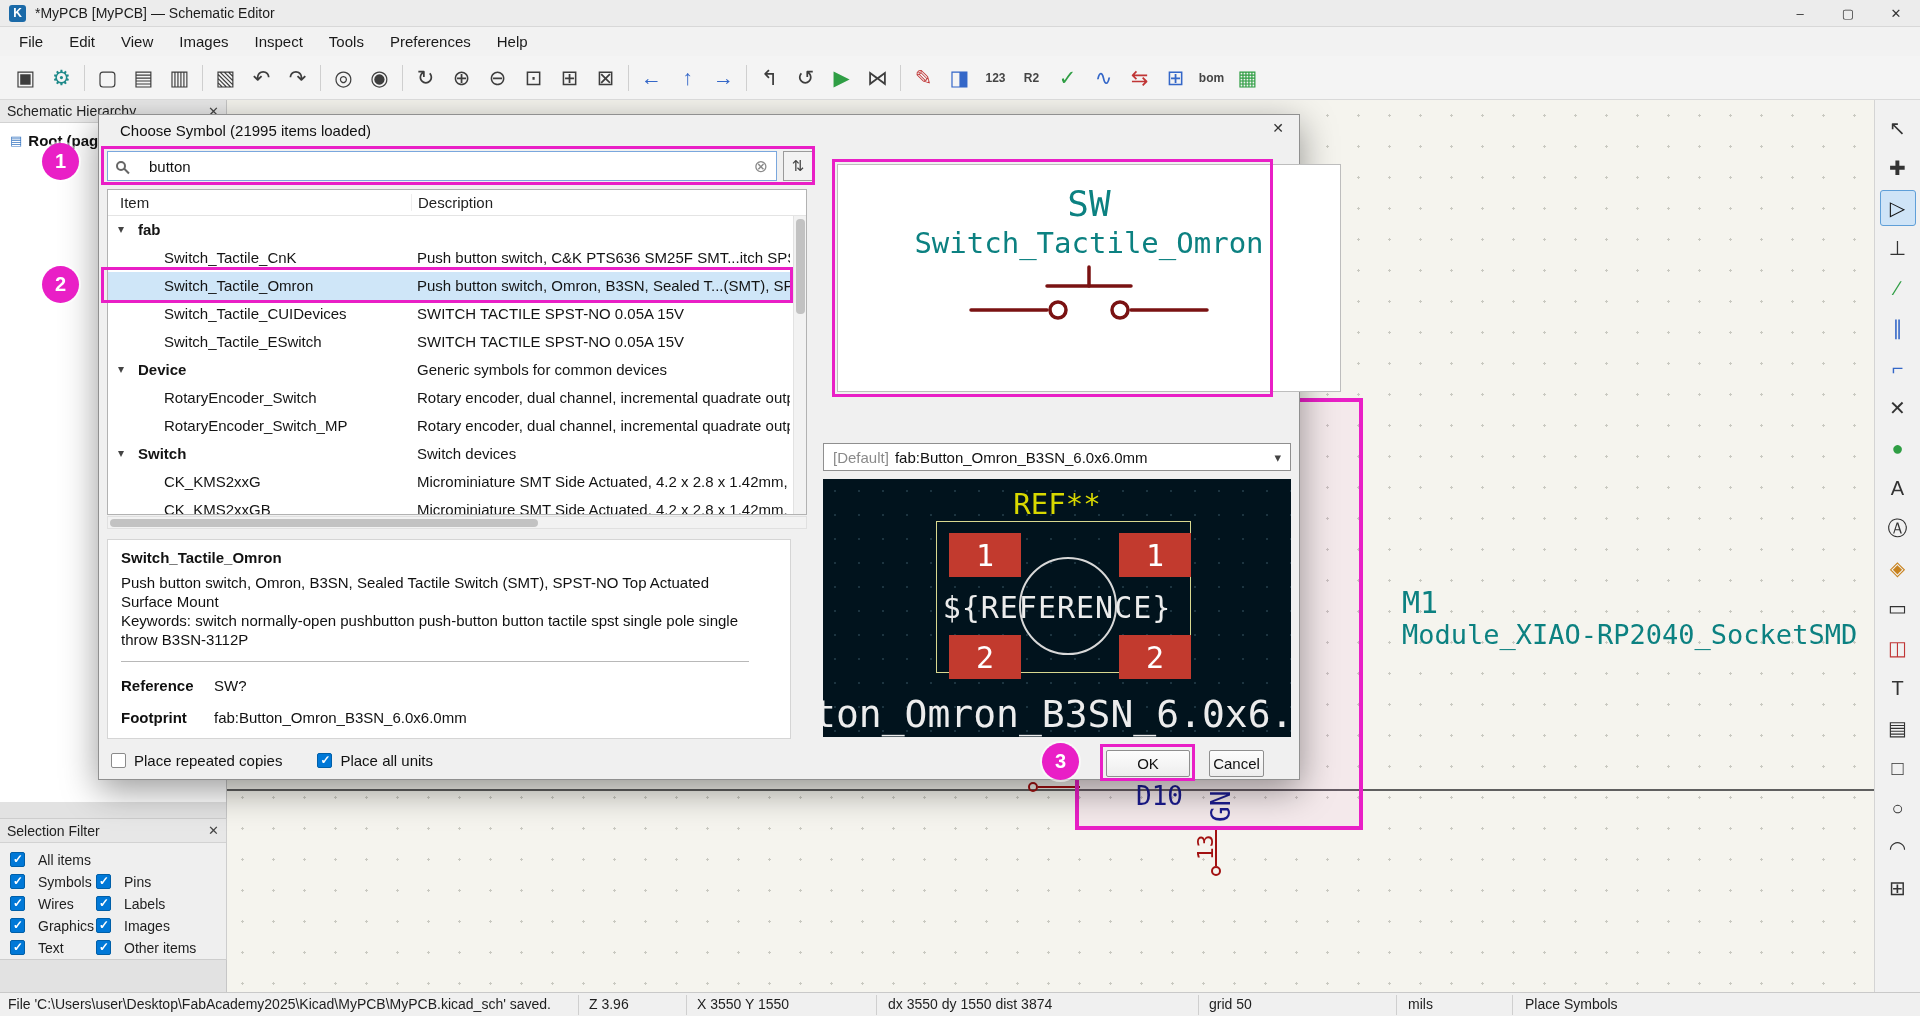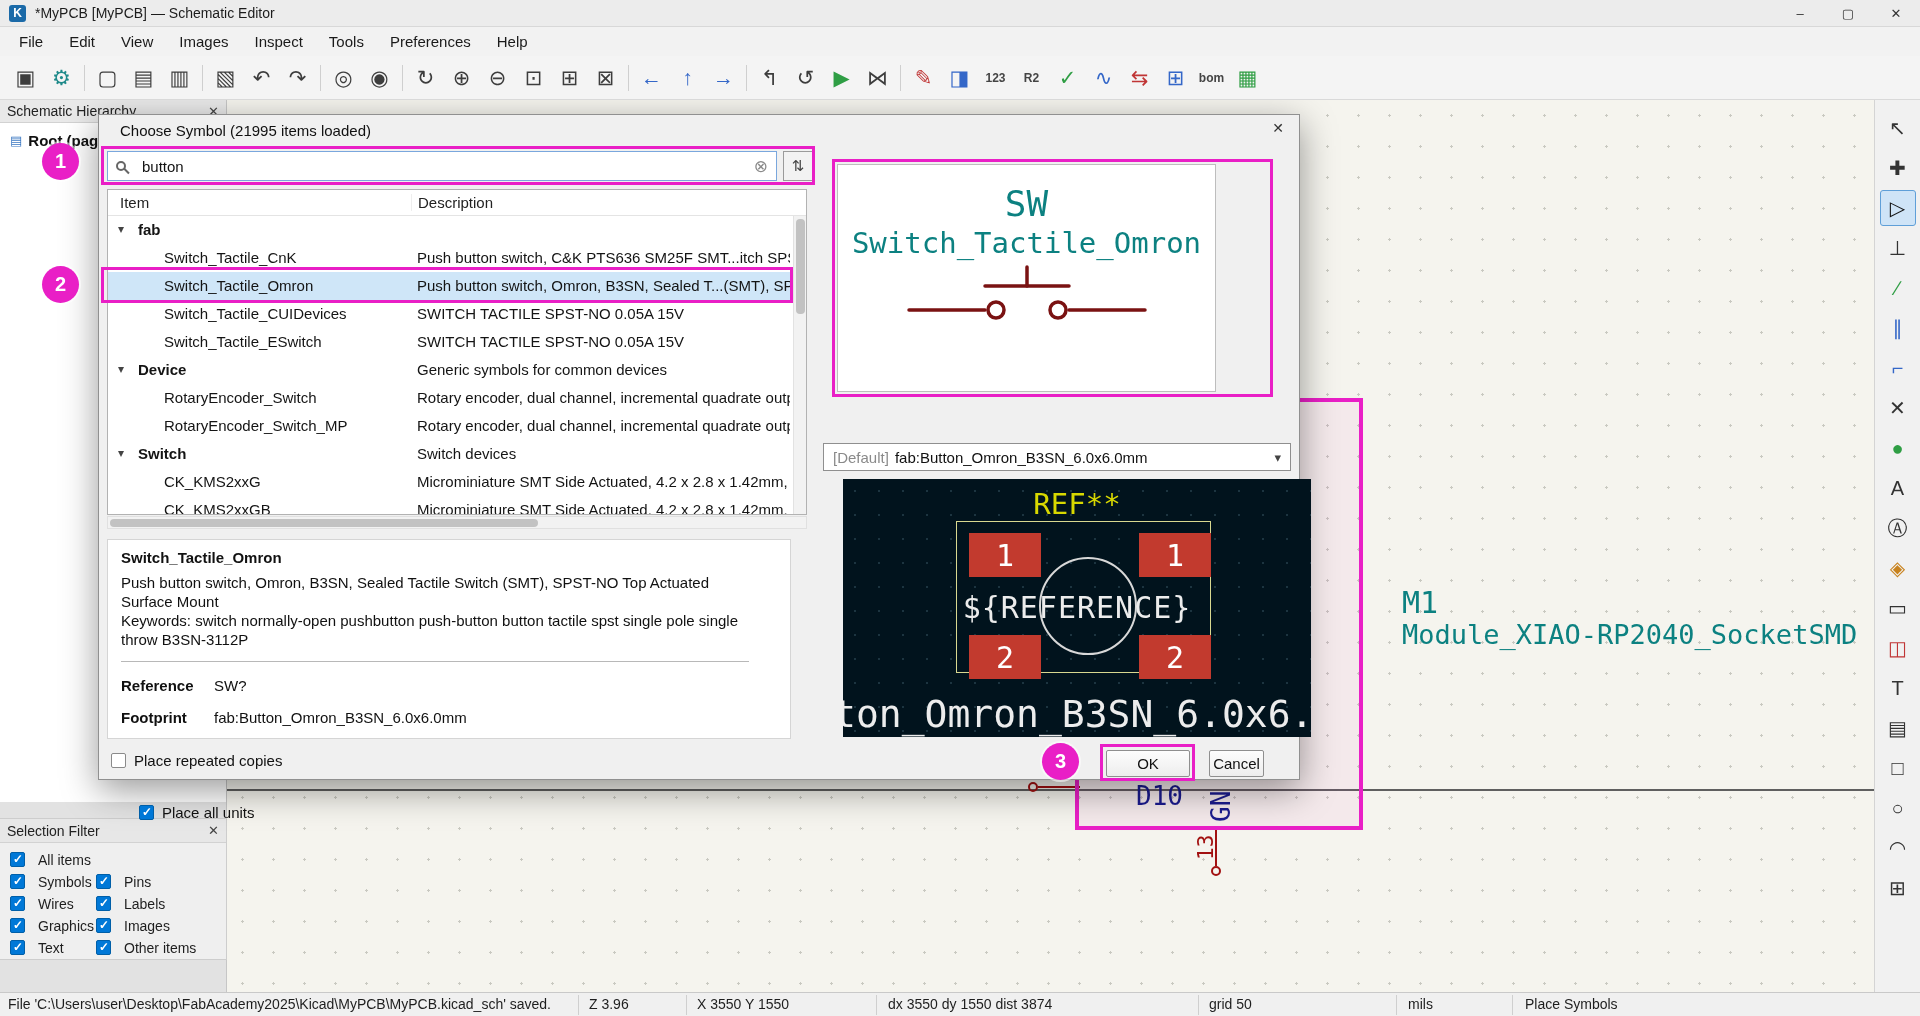--- a/index.html
+++ b/index.html
@@ -84,21 +84,21 @@
   border:1px solid #909090;box-shadow:0 10px 34px rgba(0,0,0,.4);z-index:10;}
 #dialog .dtitle{position:absolute;left:21px;top:7px;font-size:15px;color:#101010;}
 #dialog .dclose{position:absolute;left:1166px;top:5px;width:26px;height:22px;text-align:center;
   font-size:14px;color:#333;}
 .ann{position:absolute;border:3px solid #e91fc6;pointer-events:none;z-index:12;}
 #ann-search{left:2px;top:31px;width:714px;height:39px;}
 #ann-row{left:2px;top:152px;width:692px;height:36px;}
 #ann-ok{left:1001px;top:629px;width:95px;height:37px;}
 #ann-sym{left:733px;top:44px;width:441px;height:238px;}
 #searchbox{position:absolute;left:8px;top:36px;width:670px;height:30px;background:#fff;
-  border:1px solid #7aa7dd;display:flex;align-items:center;padding:0 8px;gap:16px;}
+  border:1px solid #7aa7dd;display:flex;align-items:center;padding:0 8px;gap:23px;}
 #searchbox input{border:none;outline:none;flex:1;font-size:15px;font-family:inherit;color:#111;background:transparent;}
 .magicon{width:10px;height:10px;border:2px solid #666;border-radius:50%;position:relative;flex:0 0 auto;}
 .magicon::after{content:"";position:absolute;width:7px;height:2px;background:#666;right:-6px;bottom:-3px;transform:rotate(45deg);}
 .clearicon{font-size:17px;color:#8a8a8a;}
 #sortbtn{position:absolute;left:684px;top:36px;width:30px;height:30px;border:1px solid #9a9a9a;
   background:#f2f2f2;display:flex;align-items:center;justify-content:center;font-size:15px;color:#444;}
 #list{position:absolute;left:8px;top:74px;width:700px;height:326px;background:#fff;
   border:1px solid #b2b2b2;overflow:hidden;}
 #listhead{height:26px;border-bottom:1px solid #e4e4e4;position:relative;font-size:15px;color:#222;}
 #listhead .c1{position:absolute;left:12px;top:4px;}
@@ -114,41 +114,41 @@
 #hscroll{position:absolute;left:8px;top:401px;width:700px;height:13px;background:#f2f2f2;border:1px solid #e0e0e0;}
 #hscroll .thumb{position:absolute;left:2px;top:2px;width:428px;height:8px;background:#c2c2c2;border-radius:4px;}
 #details{position:absolute;left:8px;top:424px;width:684px;height:200px;background:#fff;
   border:1px solid #d5d5d5;padding:9px 13px;font-size:15px;color:#111;overflow:hidden;}
 #details .dname{font-weight:bold;}
 #details .ddesc{margin-top:7px;line-height:19px;width:640px;}
 #details .dkeys{line-height:19px;width:620px;}
 #details hr{border:none;border-top:1px solid #b8b8b8;margin:12px 0 0 0;width:628px;}
 #details .drow{margin-top:15px;display:flex;}
 #details .dlabel{font-weight:bold;width:93px;flex:0 0 auto;}
-#dlg-options{position:absolute;left:12px;top:637px;display:flex;gap:35px;align-items:center;flex-direction:column;}
+#dlg-options{position:absolute;left:12px;top:637px;display:flex;gap:35px;align-items:center;}
 .opt{display:flex;align-items:center;gap:8px;font-size:15px;color:#111;}
 .dbtn{position:absolute;top:635px;height:27px;border:1px solid #8f8f8f;
   background:linear-gradient(#fdfdfd,#ededed);font-size:15px;color:#111;display:flex;
   align-items:center;justify-content:center;border-radius:2px;}
 #btn-ok{left:1007px;width:84px;}
 #btn-cancel{left:1110px;width:55px;}
-#sympanel{position:absolute;left:738px;top:49px;width:379px;height:228px;background:#fff;
+#sympanel{position:absolute;left:738px;top:49px;width:504px;height:228px;background:#fff;
   border:1px solid #bdbdbd;text-align:center;overflow:hidden;}
 #sympanel .sref{margin-top:18px;font-size:36px;color:#0c8181;font-family:"DejaVu Sans Mono",monospace;}
 #sympanel .sname{margin-top:2px;font-size:29px;color:#0c8181;font-family:"DejaVu Sans Mono",monospace;}
 #sympanel svg{margin-top:2px;}
 #sympanel svg line,#sympanel svg circle{stroke:#7a1212;stroke-width:3.5;fill:none;stroke-linecap:round;}
 #fpselect{position:absolute;left:724px;top:328px;width:468px;height:28px;background:#fff;
   border:1px solid #8f8f8f;display:flex;align-items:center;padding:0 9px;font-size:15px;gap:6px;}
 #fpselect .pfx{color:#8a8a8a;flex:0 0 auto;}
 #fpselect .val{color:#111;flex:1;white-space:nowrap;overflow:hidden;}
 #fpselect .dd{color:#444;font-size:13px;flex:0 0 auto;}
 #fppreview{position:absolute;left:724px;top:364px;width:468px;height:258px;background-color:#01131d;
   background-image:radial-gradient(#1c3440 1px, transparent 1.2px);background-size:24px 24px;
-  overflow:hidden;font-family:"DejaVu Sans Mono",monospace;margin-left:20px;}
+  overflow:hidden;font-family:"DejaVu Sans Mono",monospace;}
 #fppreview .fpref{position:absolute;left:0;width:100%;top:8px;text-align:center;font-size:29px;color:#d8d800;}
 .courtyard{position:absolute;left:113px;top:42px;width:255px;height:152px;border:1px solid #d8d890;}
 .fp-pad{position:absolute;width:72px;height:44px;background:#c23a2e;color:#fff;font-size:30px;
   display:flex;align-items:center;justify-content:center;}
 .fp-pad.tl{left:126px;top:54px;}
 .fp-pad.tr{left:296px;top:54px;}
 .fp-pad.bl{left:126px;top:156px;}
 .fp-pad.br{left:296px;top:156px;}
 .fpcircle{position:absolute;left:196px;top:78px;width:98px;height:98px;border:2px solid #d8d8d8;border-radius:50%;}
 .fprefvar{position:absolute;left:0;width:100%;top:111px;text-align:center;font-size:30px;color:#ececec;letter-spacing:1px;}

